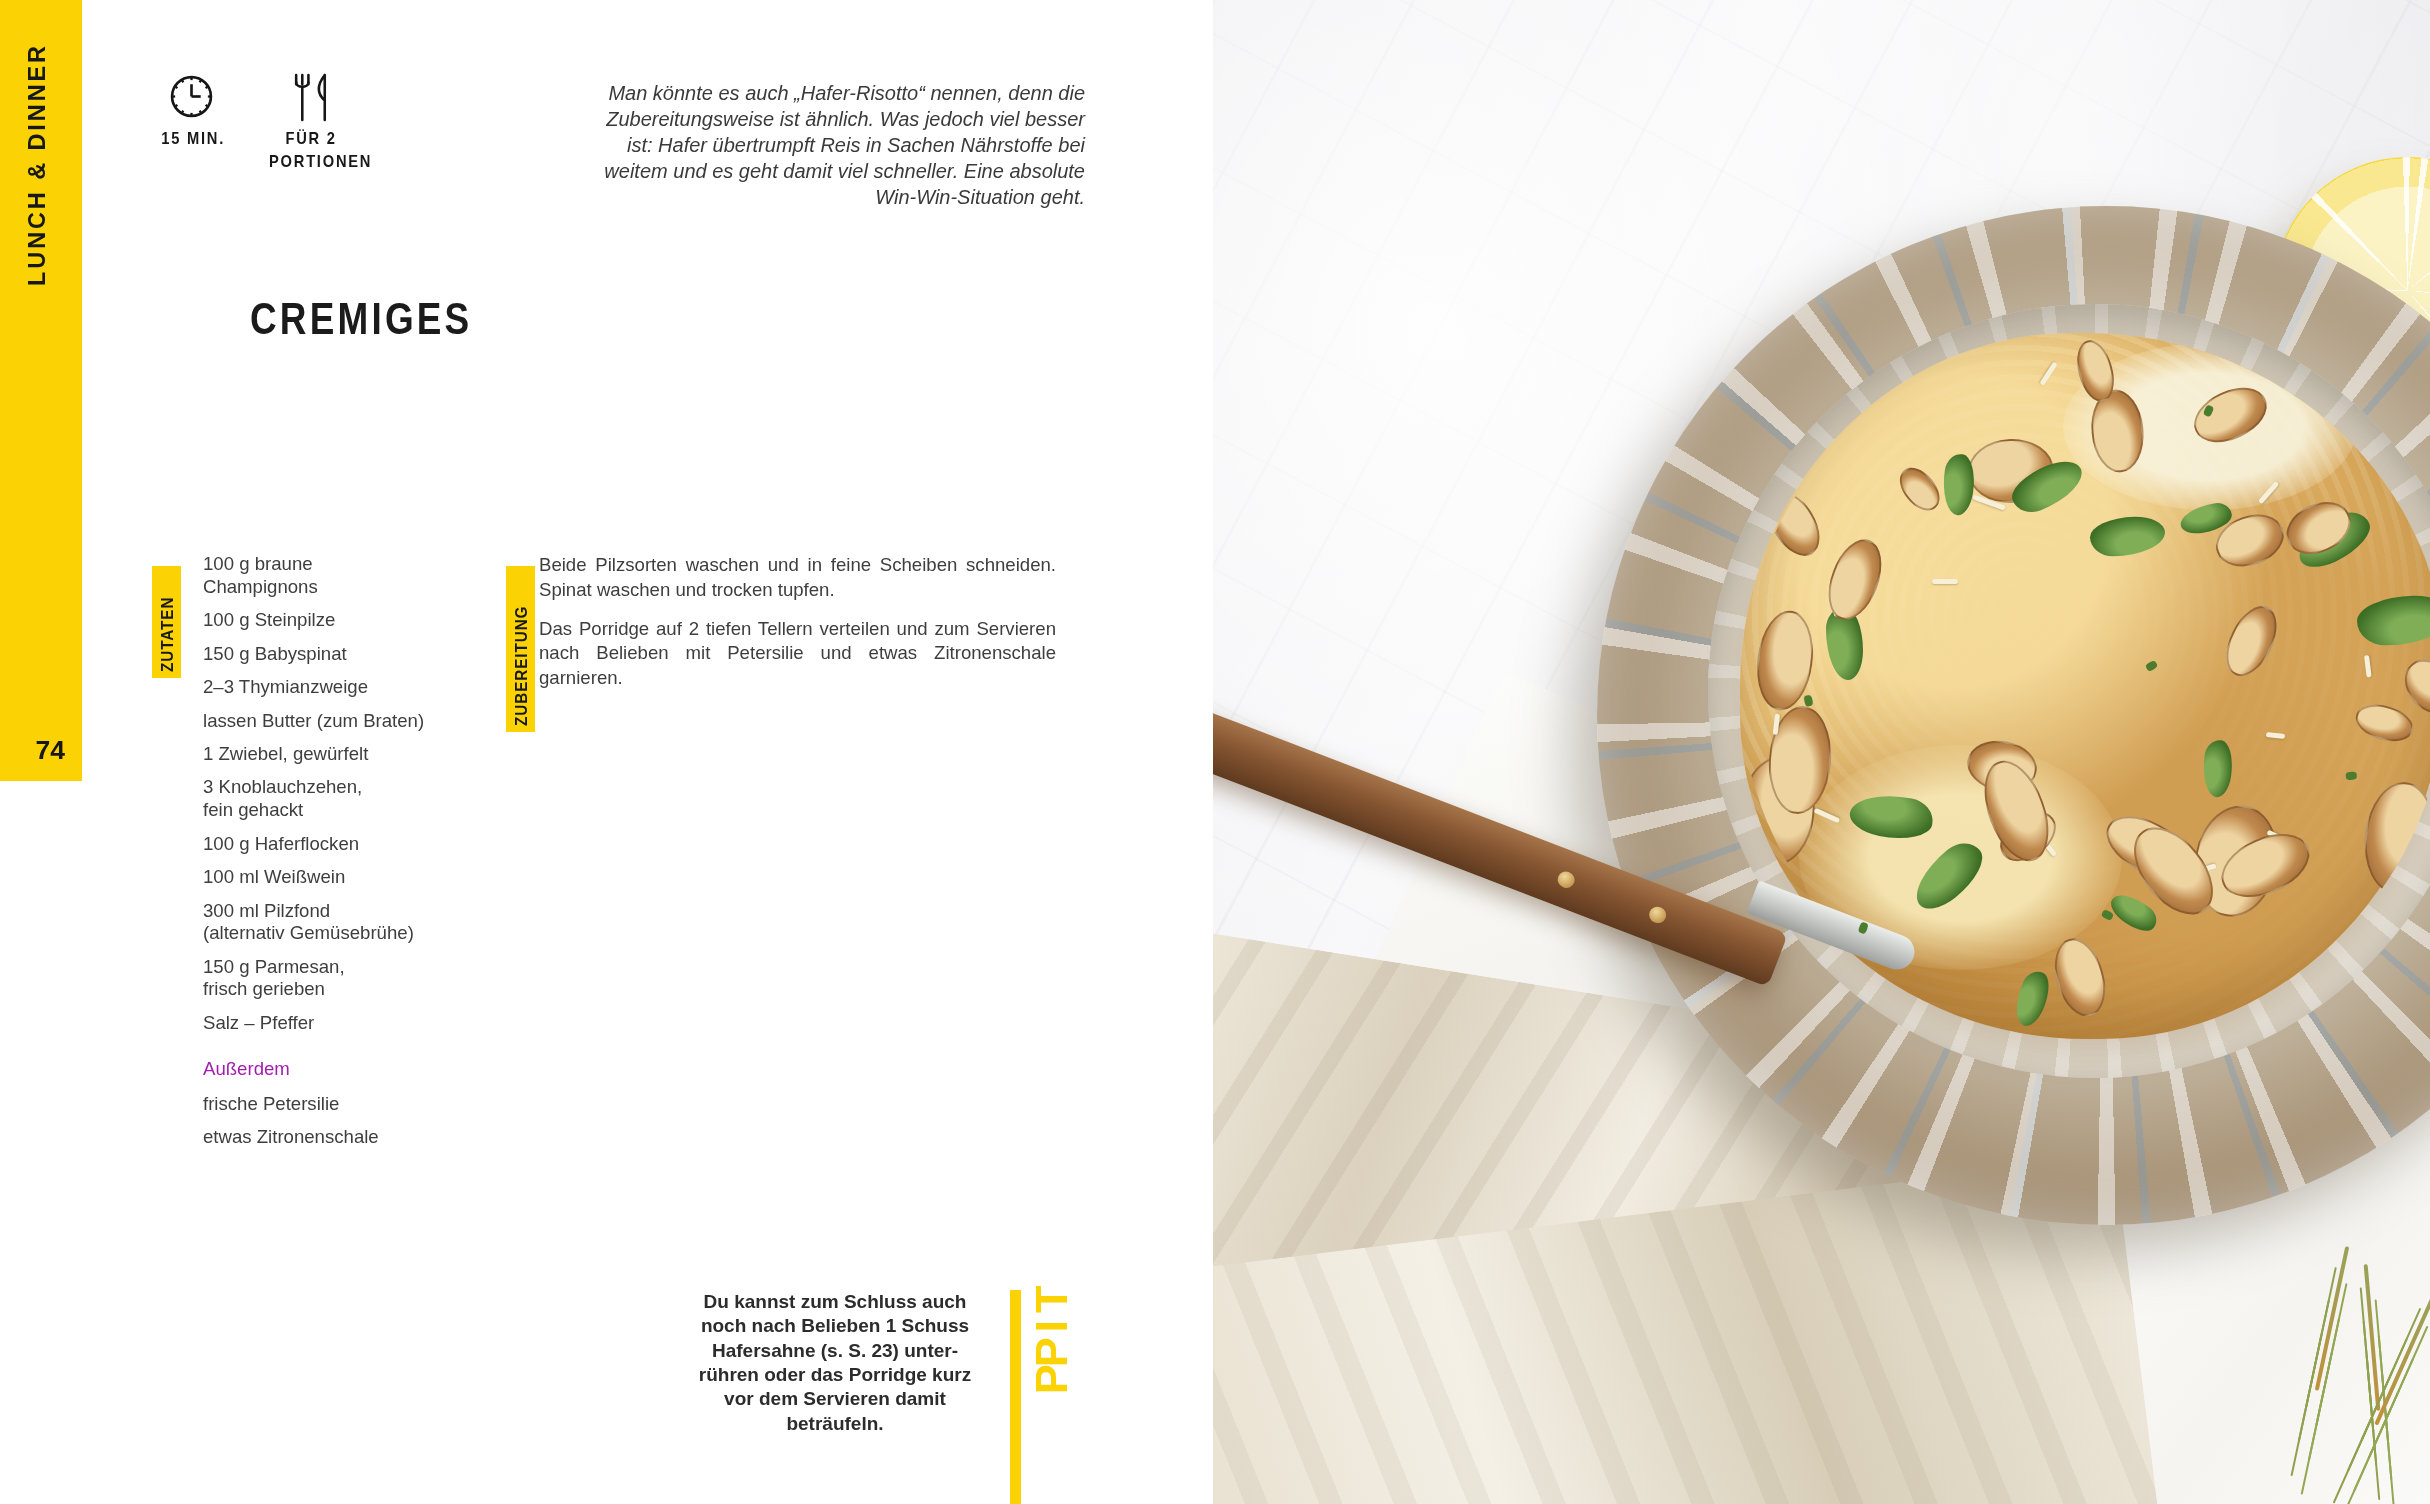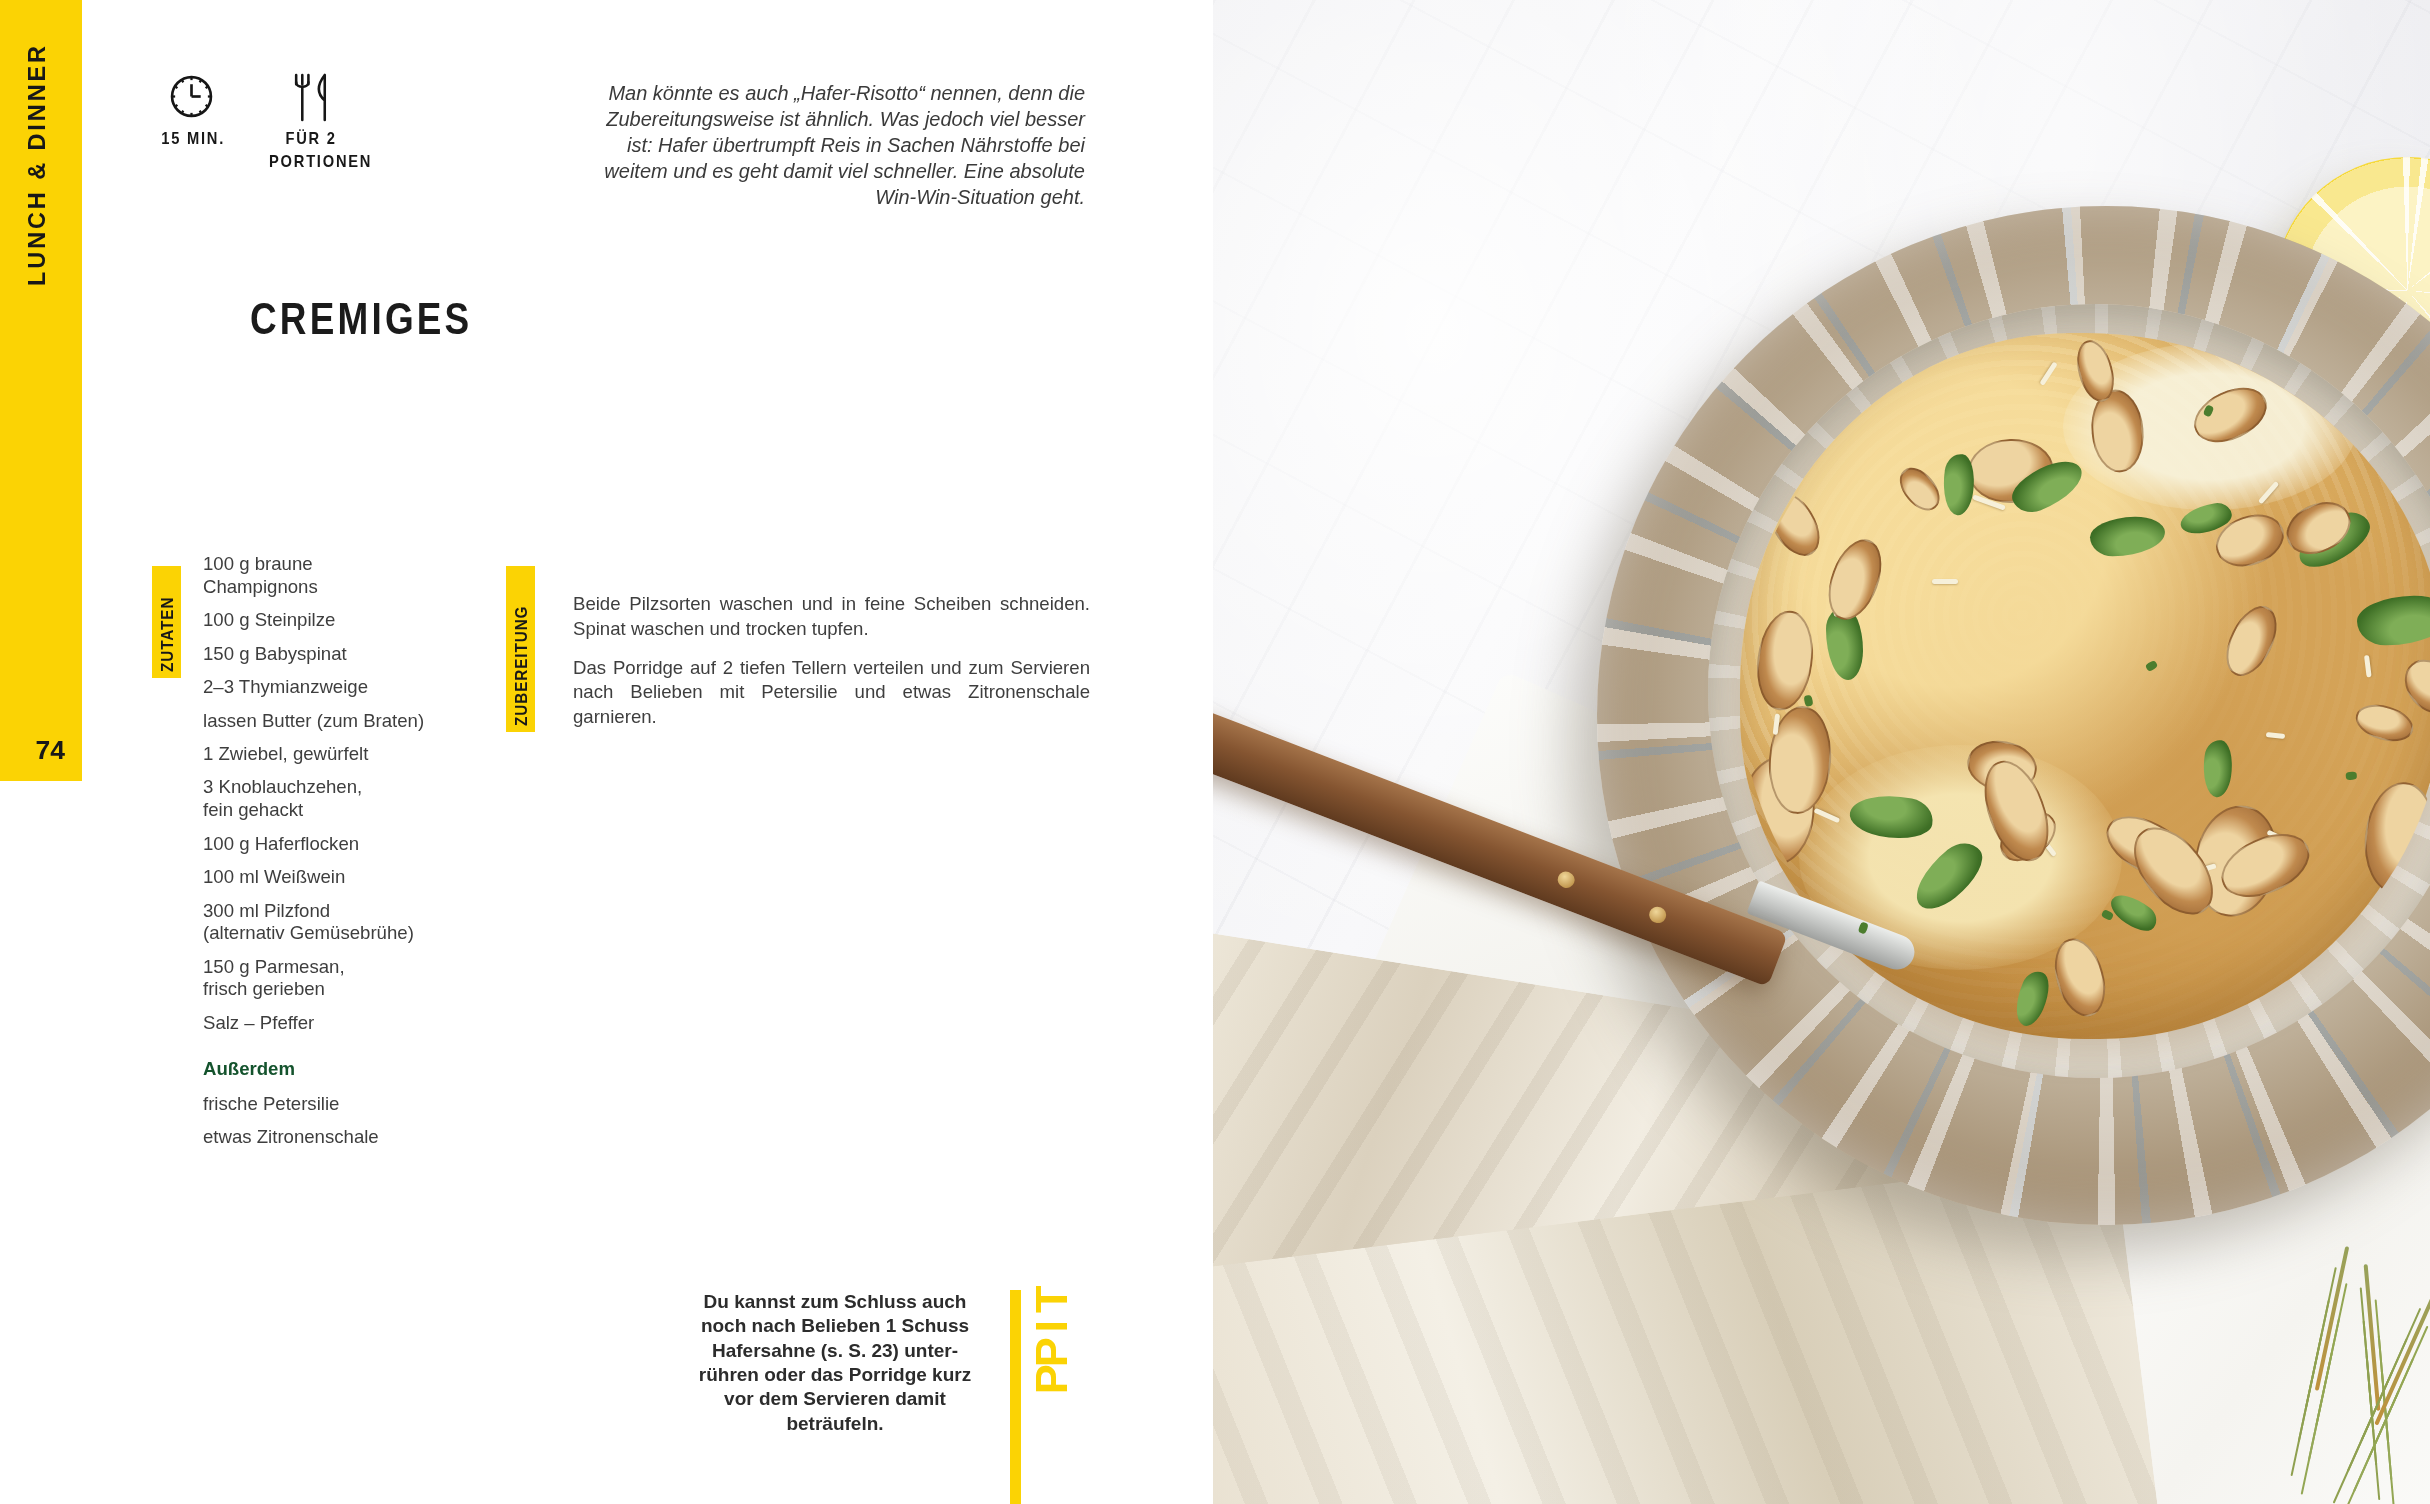--- a/index.html
+++ b/index.html
@@ -32,24 +32,24 @@
   .tab{background:#fbd304;}
   .tab .vrot{font-weight:bold;color:#181818;letter-spacing:1px;font-size:17px;transform:rotate(-90deg) scaleX(.9);}
   .tab-zutaten{left:152px;top:566px;width:29px;height:112px;}
   .tab-zutaten .vrot{left:5.9px;top:106px;}
   .tab-zuber{left:506px;top:566px;width:29px;height:166px;}
   .tab-zuber .vrot{left:5.9px;top:160px;}
 
   
   .ingredients{left:203px;top:553px;width:250px;font-size:18.6px;color:#3e3e3e;}
   .ing{margin-bottom:10.8px;line-height:1.22;white-space:pre-line;}
-  .ing-extra-header{margin:23.5px 0 12.7px 0;font-weight:bold;color:#14532d;font-size:18.6px;}
-
-  
-  .prep{left:573px;top:553px;width:517px;font-size:18.6px;line-height:1.34;text-align:justify;color:#3e3e3e;margin-top:39px;}
+  .ing-extra-header{margin:23.5px 0 12.7px 0;font-weight:normal;color:#a21caf;font-size:18.6px;}
+
+  
+  .prep{left:539px;top:553px;width:517px;font-size:18.6px;line-height:1.34;text-align:justify;color:#3e3e3e;}
   .para{margin-bottom:13.7px;}
 
   
   .tip-text{left:684px;top:1290px;width:302px;text-align:center;font-weight:bold;font-size:19px;
             line-height:1.28;color:#2c2c2c;}
   .tip-bar{left:1010px;top:1290px;width:10.8px;height:215px;background:#fbd304;}
   .tip-label{left:1029px;top:1286px;width:47px;display:flex;flex-direction:column;color:#fbd304;
              font-weight:bold;font-size:45px;}
   .tip-label .vletter{display:block;height:26.5px;line-height:26.5px;text-align:center;transform:rotate(-90deg);}
 

